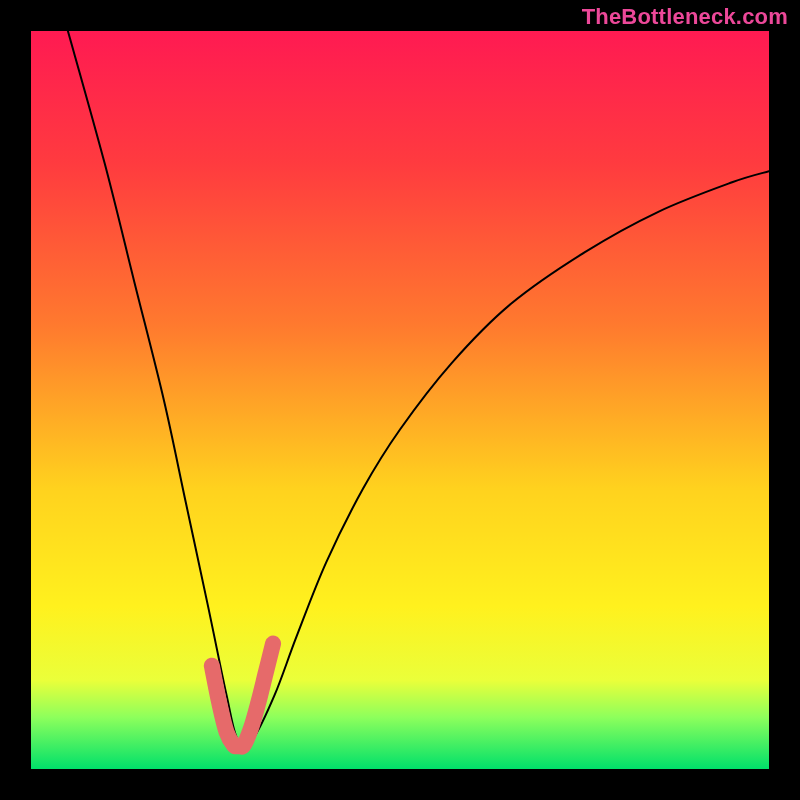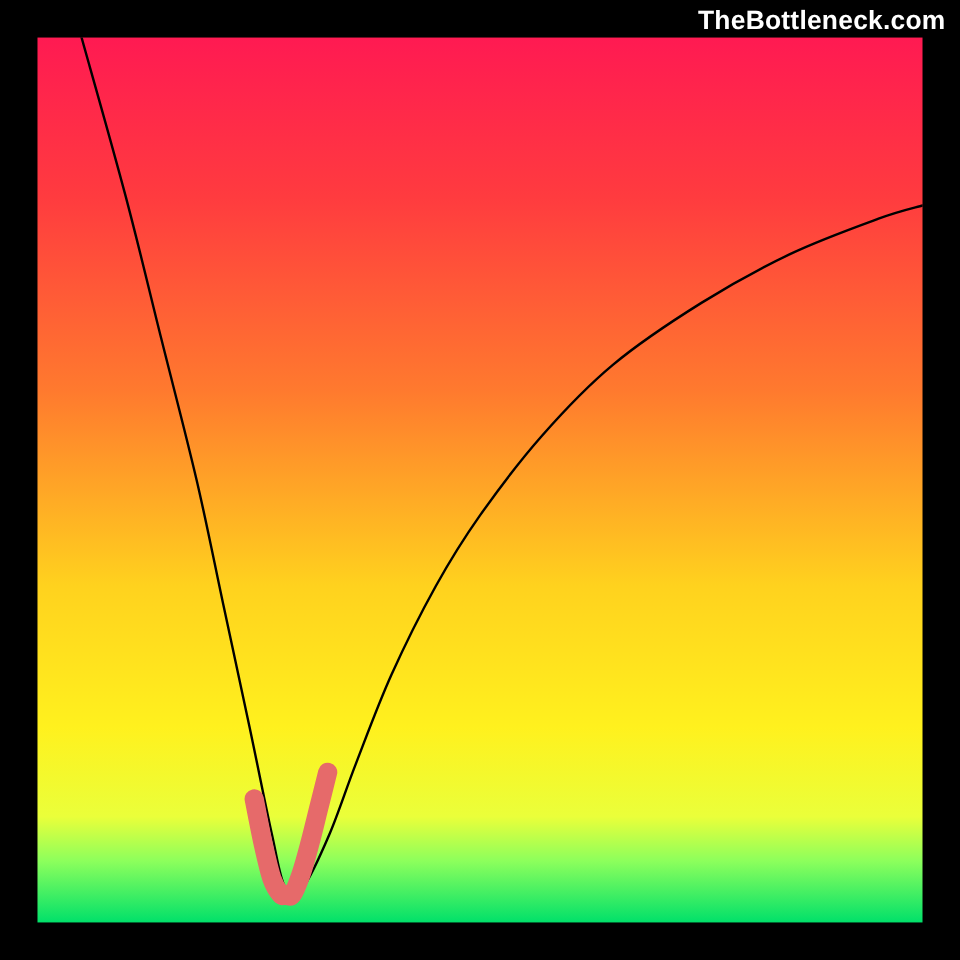--- a/index.html
+++ b/index.html
@@ -26,21 +26,21 @@
     height: 738px;
     overflow: hidden;
   }
   .watermark {
     position: absolute;
     top: 4px;
     right: 12px;
     font-family: Arial, Helvetica, sans-serif;
     font-size: 22px;
     font-weight: 600;
-    color: #ffffff;
+    color: #ec4899;
     letter-spacing: 0.2px;
   }
 </style>
 </head>
 <body>
 
 <div class="frame">
   <div class="watermark">TheBottleneck.com</div>
   <div class="plot">
     <svg id="plot-svg" width="738" height="738" viewBox="0 0 738 738" preserveAspectRatio="none">

